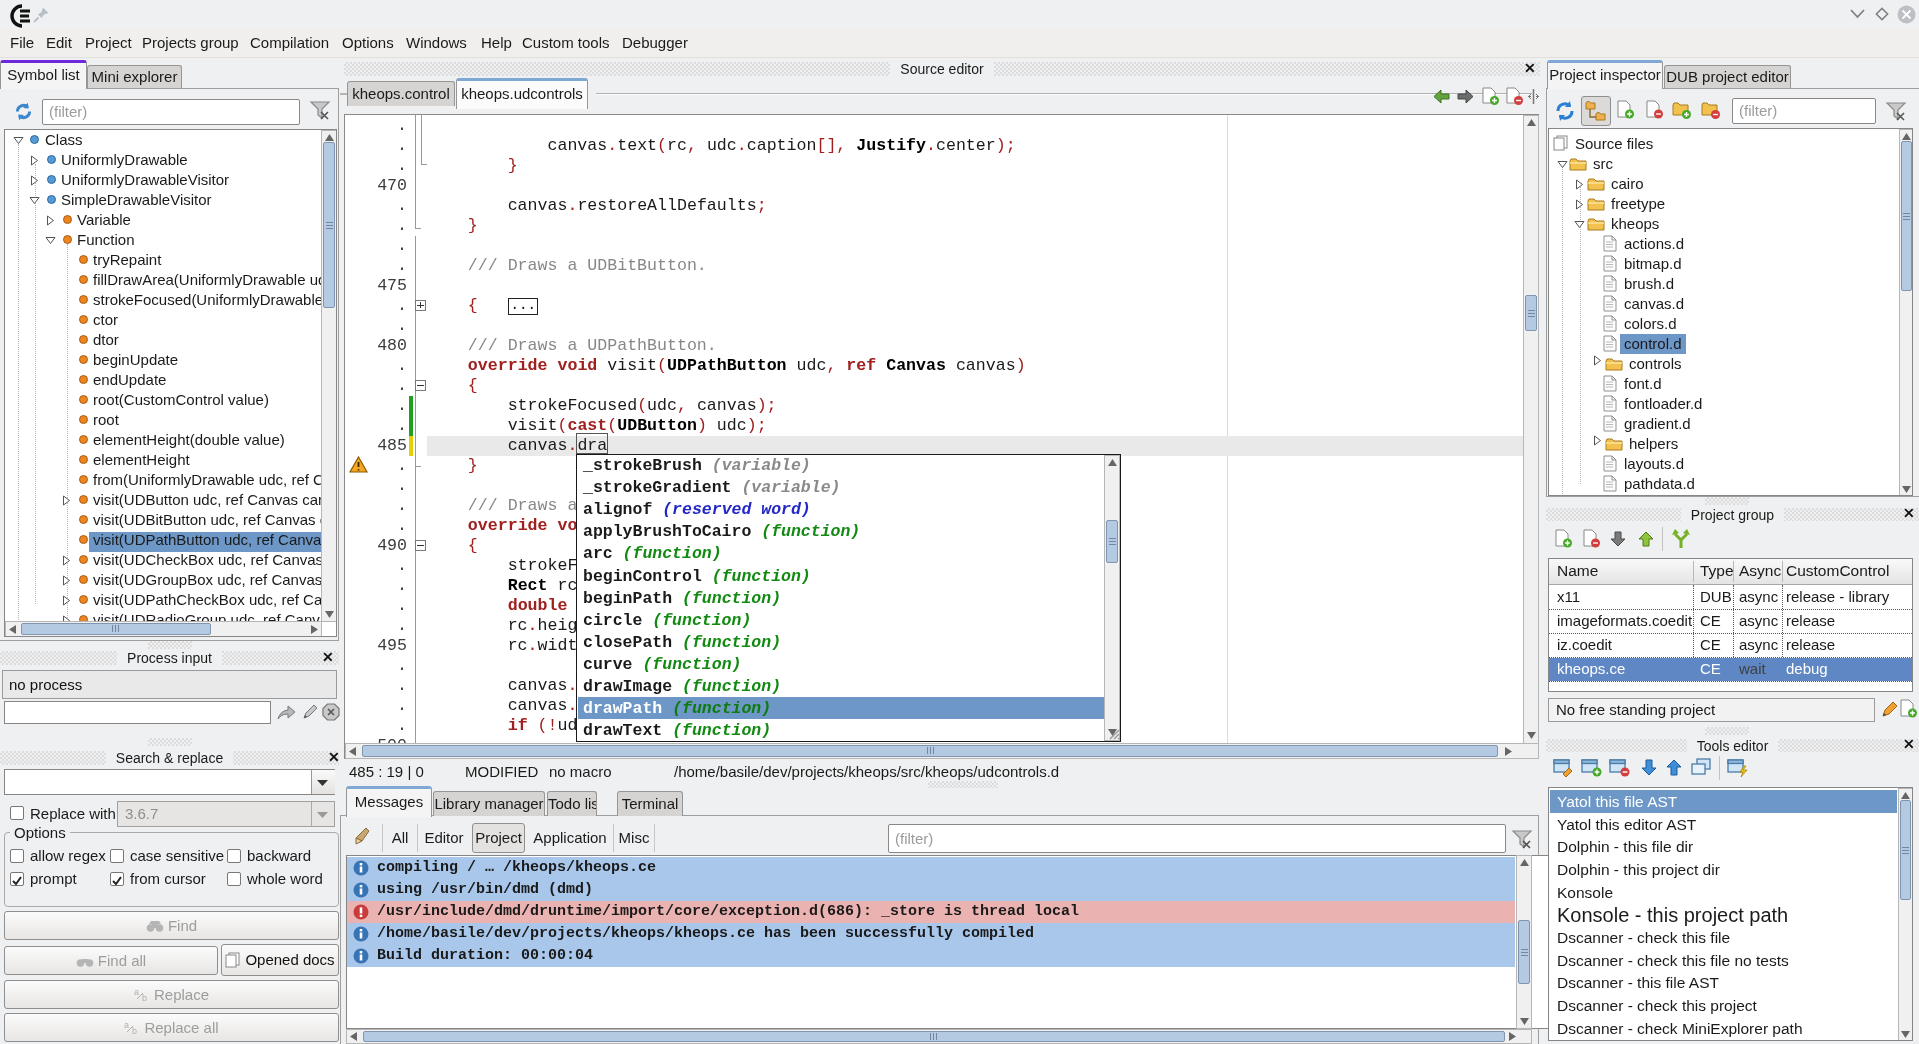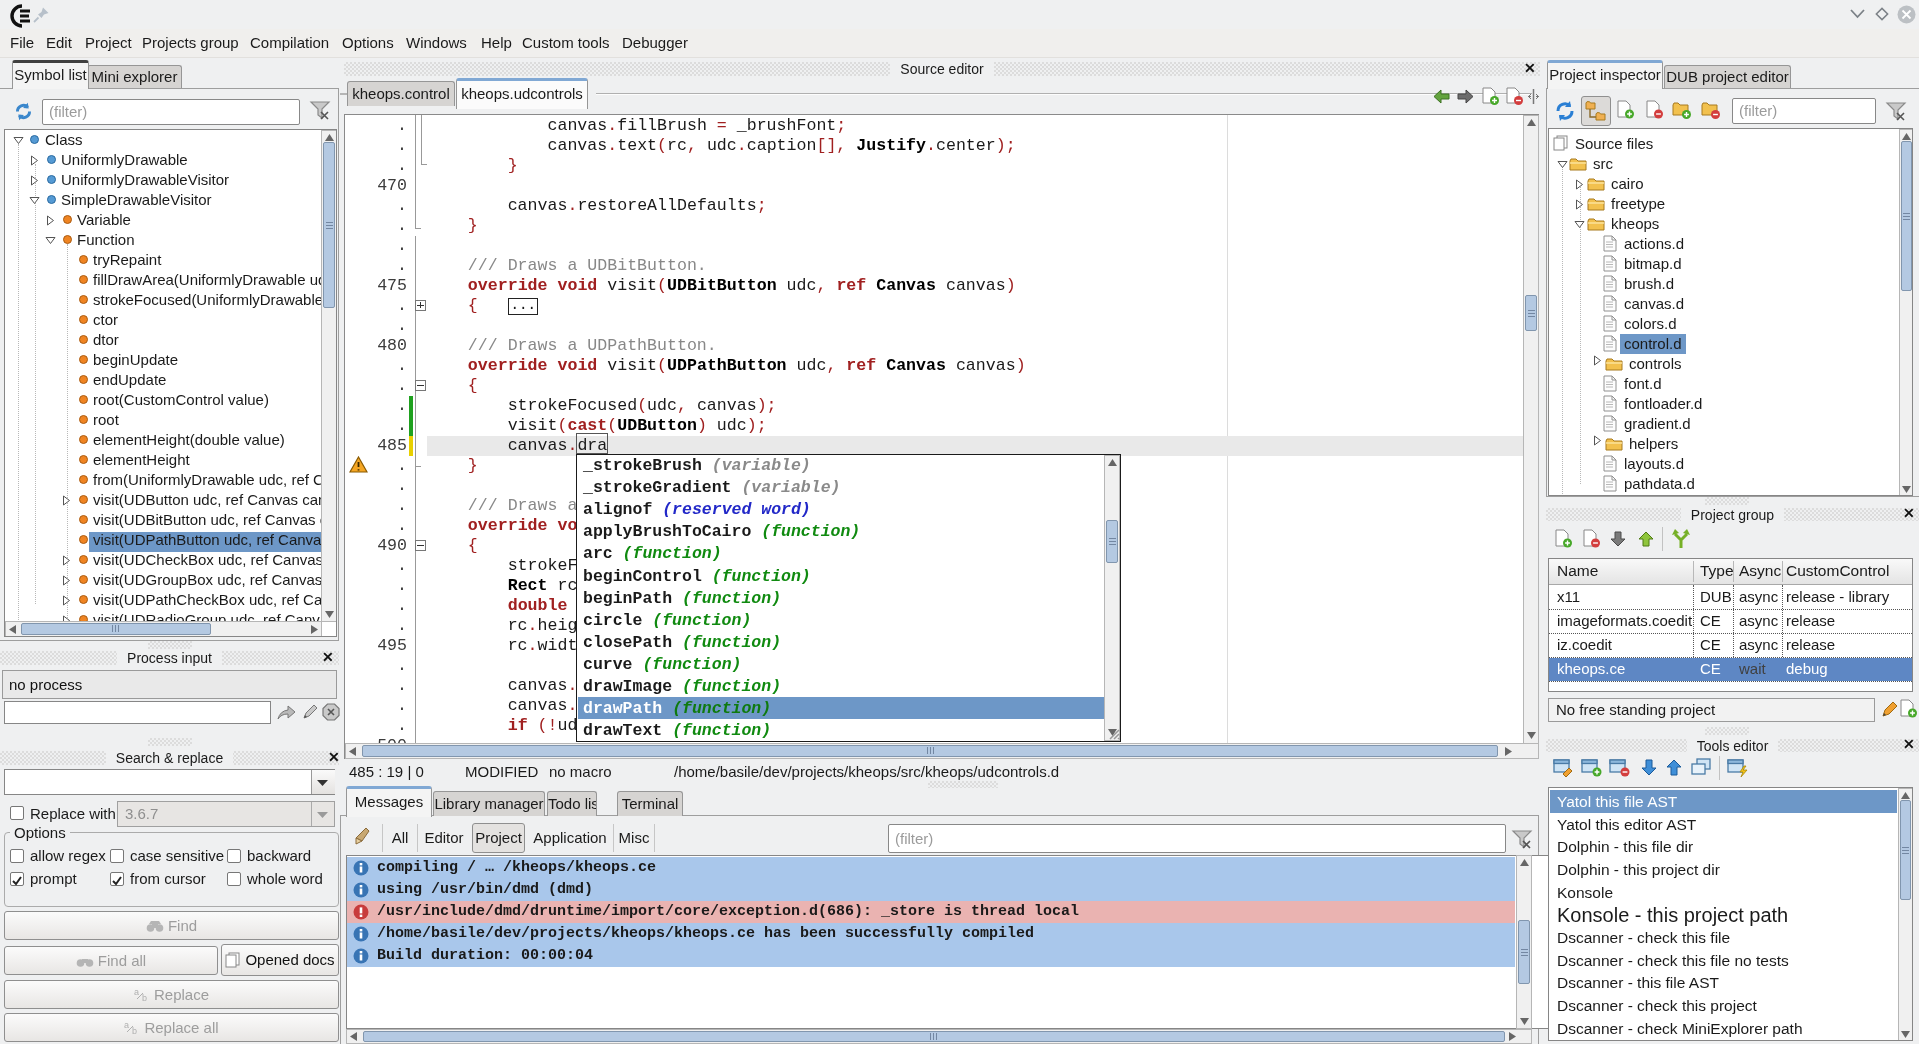--- a/index.html
+++ b/index.html
@@ -59,21 +59,21 @@
 <span class="a" style="left:85px">Project</span>
 <span class="a" style="left:142px">Projects group</span>
 <span class="a" style="left:250px">Compilation</span>
 <span class="a" style="left:342px">Options</span>
 <span class="a" style="left:406px">Windows</span>
 <span class="a" style="left:481px">Help</span>
 <span class="a" style="left:522px">Custom tools</span>
 <span class="a" style="left:622px">Debugger</span>
 </div>
 <div class="a" style="left:0;top:88px;width:339px;height:553px;border:1px solid #9e9e9e;border-left:none;box-sizing:border-box"></div>
-<div class="tab tabon" style="left:12px;top:60px;width:77px;height:29px;line-height:24px;border-top:3px solid #404040">Symbol list</div>
+<div class="tab tabon" style="left:0px;top:60px;width:87px;height:29px;line-height:24px;border-top:3px solid #6d28d9">Symbol list</div>
 <div class="tab taboff" style="left:87px;top:65px;width:95px;height:23px;line-height:22px">Mini explorer</div>
 <svg class="a" style="left:14px;top:102px" width="19" height="19" viewBox="0 0 22 22">
  <path d="M4 11 A7 7 0 0 1 16 6" fill="none" stroke="#3a87cc" stroke-width="3.4"></path>
       <path d="M16 1 L17 7.5 L10.5 7 Z" fill="#3a87cc"></path>
  <path d="M18 11 A7 7 0 0 1 6 16" fill="none" stroke="#3a87cc" stroke-width="3.4"></path>
       <path d="M6 21 L5 14.5 L11.5 15 Z" fill="#3a87cc"></path>
 </svg>
 <div class="inp" style="left:42px;top:99px;width:258px;height:26px;line-height:24px">(filter)</div>
 <svg class="a" style="left:308px;top:99px" width="24" height="22" viewBox="0 0 24 22">
  <path d="M3 3 H21 L14 10 V19 L10 16 V10 Z" fill="#c9c9c9" stroke="#8a8a8a" stroke-width="1.2"></path>
@@ -329,27 +329,25 @@
 <div class="gn" style="left:345px;top:556px">.</div>
 <div class="gn" style="left:345px;top:576px">.</div>
 <div class="gn" style="left:345px;top:596px">.</div>
 <div class="gn" style="left:345px;top:616px">.</div>
 <div class="gn" style="left:345px;top:636px">495</div>
 <div class="gn" style="left:345px;top:656px">.</div>
 <div class="gn" style="left:345px;top:676px">.</div>
 <div class="gn" style="left:345px;top:696px">.</div>
 <div class="gn" style="left:345px;top:716px">.</div>
 <div class="gn" style="left:345px;top:736px">500</div>
-<div class="cl" style="left:428px;top:116px">            canvas<span class="p">.</span>fillBrush <span class="p">=</span> _brushFont<span class="p">;</span></div>
 <div class="cl" style="left:428px;top:136px">            canvas<span class="p">.</span>text<span class="p">(</span>rc<span class="p">,</span> udc<span class="p">.</span>caption<span class="p">[],</span> <span class="t">Justify</span><span class="p">.</span>center<span class="p">);</span></div>
 <div class="cl" style="left:428px;top:156px">        <span class="p">}</span></div>
 <div class="cl" style="left:428px;top:196px">        canvas<span class="p">.</span>restoreAllDefaults<span class="p">;</span></div>
 <div class="cl" style="left:428px;top:216px">    <span class="p">}</span></div>
 <div class="cl" style="left:428px;top:256px"><span class="c">    /// Draws a UDBitButton.</span></div>
-<div class="cl" style="left:428px;top:276px">    <span class="k">override</span> <span class="k">void</span> visit<span class="p">(</span><span class="t">UDBitButton</span> udc<span class="p">,</span> <span class="k">ref</span> <span class="t">Canvas</span> canvas<span class="p">)</span></div>
 <div class="cl" style="left:428px;top:296px">    <span class="p">{</span></div>
 <div class="cl" style="left:428px;top:336px"><span class="c">    /// Draws a UDPathButton.</span></div>
 <div class="cl" style="left:428px;top:356px">    <span class="k">override</span> <span class="k">void</span> visit<span class="p">(</span><span class="t">UDPathButton</span> udc<span class="p">,</span> <span class="k">ref</span> <span class="t">Canvas</span> canvas<span class="p">)</span></div>
 <div class="cl" style="left:428px;top:376px">    <span class="p">{</span></div>
 <div class="cl" style="left:428px;top:396px">        strokeFocused<span class="p">(</span>udc<span class="p">,</span> canvas<span class="p">);</span></div>
 <div class="cl" style="left:428px;top:416px">        visit<span class="p">(</span><span class="k">cast</span><span class="p">(</span><span class="t">UDButton</span><span class="p">)</span> udc<span class="p">);</span></div>
 <div class="cl" style="left:428px;top:436px">        canvas<span class="p">.</span>dra</div>
 <div class="cl" style="left:428px;top:456px">    <span class="p">}</span></div>
 <div class="cl" style="left:428px;top:496px"><span class="c">    /// Draws a UDCheckBox.</span></div>
 <div class="cl" style="left:428px;top:516px">    <span class="k">override</span> <span class="k">void</span> visit<span class="p">(</span><span class="t">UDCheckBox</span> udc</div>

